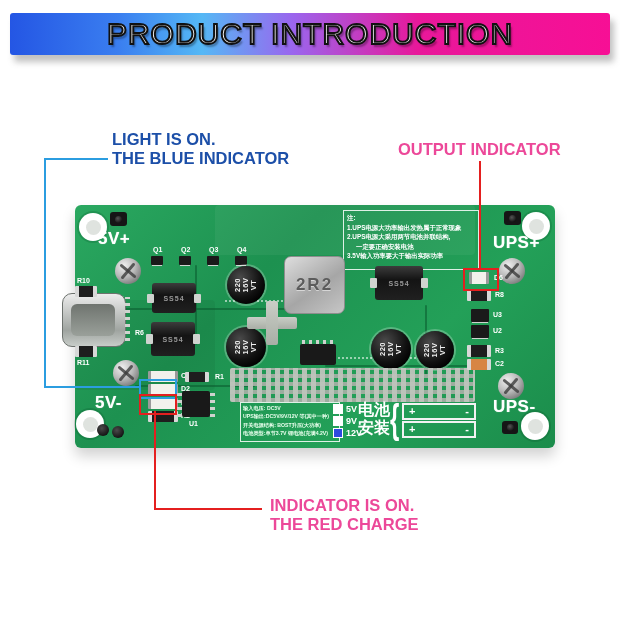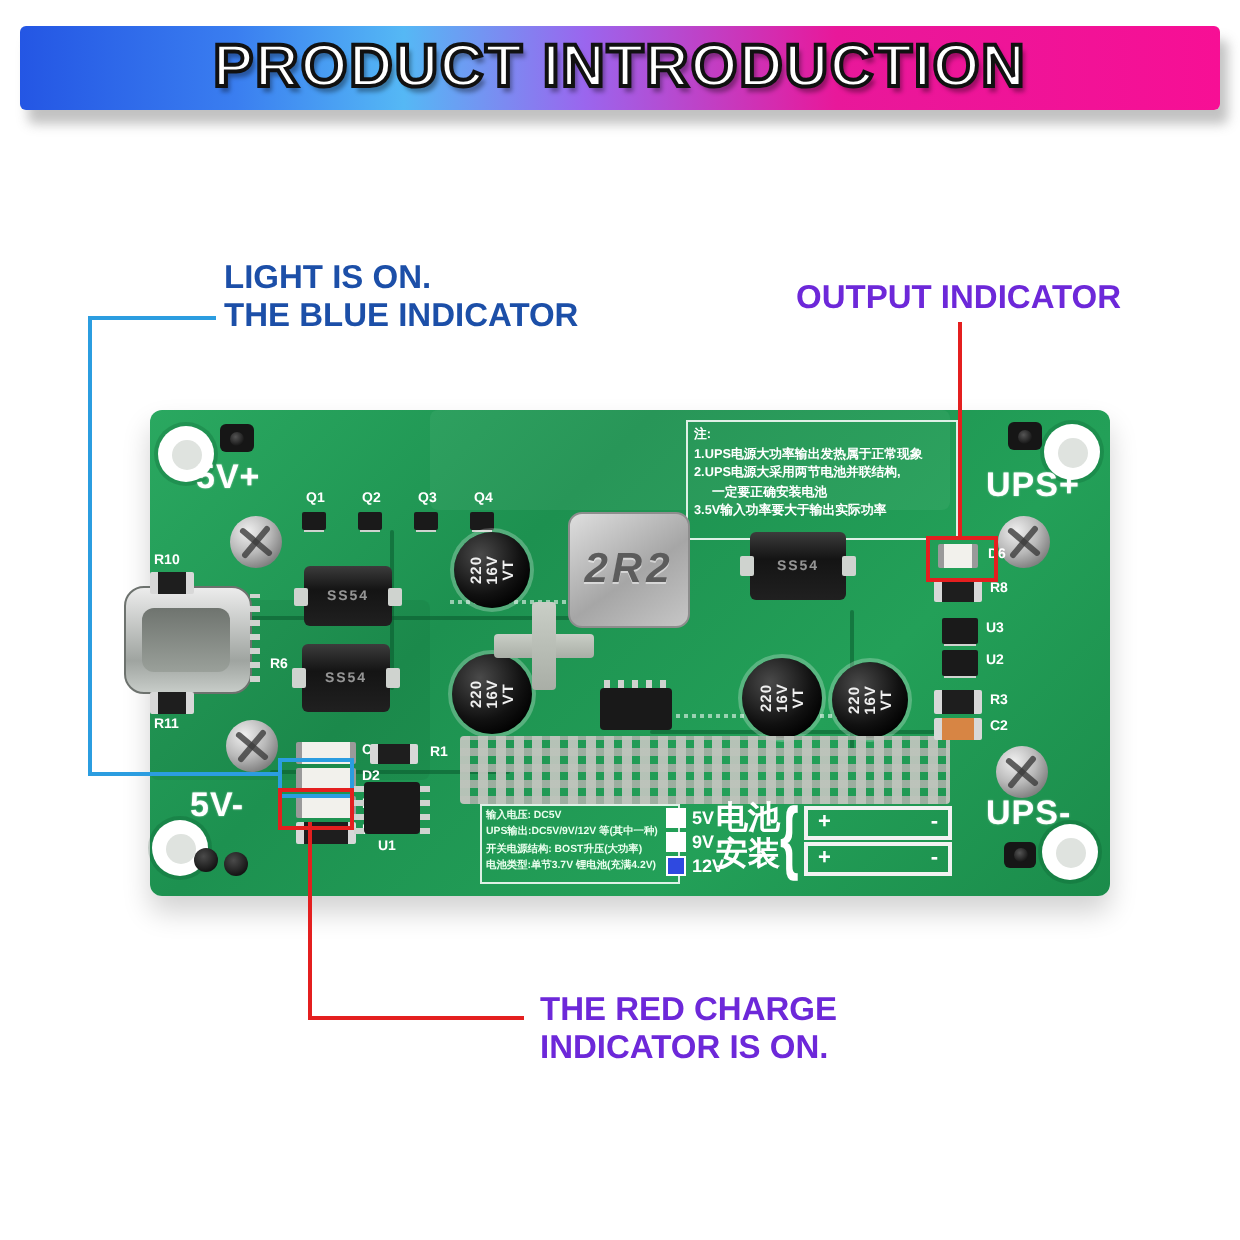--- a/index.html
+++ b/index.html
@@ -5,27 +5,27 @@
   html,body{margin:0;padding:0;background:#ffffff;}
   .stage{position:relative;width:620px;height:620px;background:#ffffff;overflow:hidden;
          font-family:"Liberation Sans", sans-serif;}
   .abs{position:absolute;}
 
   
   .banner{left:10px;top:13px;width:600px;height:42px;border-radius:3px;
     background:linear-gradient(90deg,#2456e4 0%,#3a7ef0 18%,#55b8f5 32%,#9a66ee 47%,#e8189a 68%,#f70f95 100%);
     box-shadow:4px 7px 6px rgba(120,120,120,0.45);
     display:flex;align-items:center;justify-content:center;}
-  .banner-text{color:#ffffff;font-size:30px;font-weight:700;letter-spacing:1px;
+  .banner-text{color:#ffffff;font-size:30px;font-weight:400;letter-spacing:1px;
     -webkit-text-stroke:2px #111;text-shadow:2px 3px 2px rgba(0,0,0,0.35);text-align:right;}
 
   
   .ann{font-weight:800;font-size:16.5px;line-height:19px;}
   .ann-blue{color:#1c4fa8;}
-  .ann-red{color:#6d28d9;}
+  .ann-red{color:#ec4899;}
 
   
   .lblue{background:#2b9de0;}
   .lred{background:#e41f1f;}
   .rect-blue{border:2px solid #2b9de0;background:transparent;}
   .rect-red{border:2px solid #e41f1f;background:transparent;}
 
   
   .board{left:75px;top:205px;width:480px;height:243px;border-radius:6px;
     background:linear-gradient(135deg,#2aa860 0%,#1d9150 35%,#23a058 68%,#1b8c4b 100%);
@@ -63,22 +63,22 @@
   .diode:after{content:"";position:absolute;right:-5px;top:35%;width:7px;height:30%;background:#cfd3cf;border-radius:1px;}
   .diode span{color:rgba(255,255,255,0.55);font-size:7px;font-weight:bold;letter-spacing:1px;}
 
   .cap{border-radius:50%;background:radial-gradient(circle at 35% 30%,#4a4a4a,#111 55%,#000 80%);
      display:flex;align-items:center;justify-content:center;box-shadow:0 0 0 2px rgba(255,255,255,0.25);}
   .cap-text{transform:rotate(-90deg);color:#f0f0f0;font-weight:bold;font-size:7.5px;line-height:8px;
      text-align:center;letter-spacing:0.5px;}
 
   .inductor{background:linear-gradient(145deg,#dedede,#a6a6a6 55%,#c6c6c6);border-radius:7px;
      border:1px solid #8d8d8d;display:flex;align-items:center;justify-content:center;}
-  .inductor span{color:#5c5c5c;font-size:21px;font-weight:bold;letter-spacing:2px;
-     text-shadow:0 1px 0 rgba(255,255,255,0.5);font-style:italic;}
+  .inductor span{color:#5c5c5c;font-size:17px;font-weight:bold;letter-spacing:2px;
+     text-shadow:0 1px 0 rgba(255,255,255,0.5);}
 
   .pad-silver{background:linear-gradient(180deg,#c9cec6,#a9aea6);border-radius:2px;}
 
   .soic{background:#191919;border-radius:2px;}
   .pins-v{background-image:repeating-linear-gradient(0deg,#cfd3cf 0 3px,rgba(0,0,0,0) 3px 7px);width:5px;}
   .pins-h{background-image:repeating-linear-gradient(90deg,#cfd3cf 0 3px,rgba(0,0,0,0) 3px 7px);height:5px;}
 
   .usb{background:linear-gradient(180deg,#ececec,#9fa4a0 70%,#c7ccc8);border:1px solid #6d726e;border-radius:10px;}
   .usb-slot{background:linear-gradient(180deg,#6f746f,#9aa09a);border-radius:6px;}
 
@@ -113,22 +113,22 @@
   </div>
 
   <div class="abs ann ann-blue" style="left:112px;top:130px;">
     <div>LIGHT IS ON.</div>
     <div>THE BLUE INDICATOR</div>
   </div>
 
   <div class="abs ann ann-red" style="left:398px;top:140px;">OUTPUT INDICATOR</div>
 
   <div class="abs ann ann-red" style="left:270px;top:496px;">
+    <div>INDICATOR IS ON.</div>
     <div>THE RED CHARGE</div>
-    <div>INDICATOR IS ON.</div>
   </div>
 
   <div class="abs board">
 
     <div class="abs pour" style="left:140px;top:0;width:260px;height:50px;"></div>
     <div class="abs pour" style="left:0;top:95px;width:140px;height:90px;background:rgba(0,0,0,0.05);"></div>
     <div class="abs trace" style="left:30px;top:103px;width:180px;height:2px;"></div>
     <div class="abs trace" style="left:120px;top:60px;width:2px;height:80px;"></div>
     <div class="abs trace" style="left:250px;top:160px;width:160px;height:2px;"></div>
     <div class="abs trace" style="left:350px;top:100px;width:2px;height:70px;"></div>

